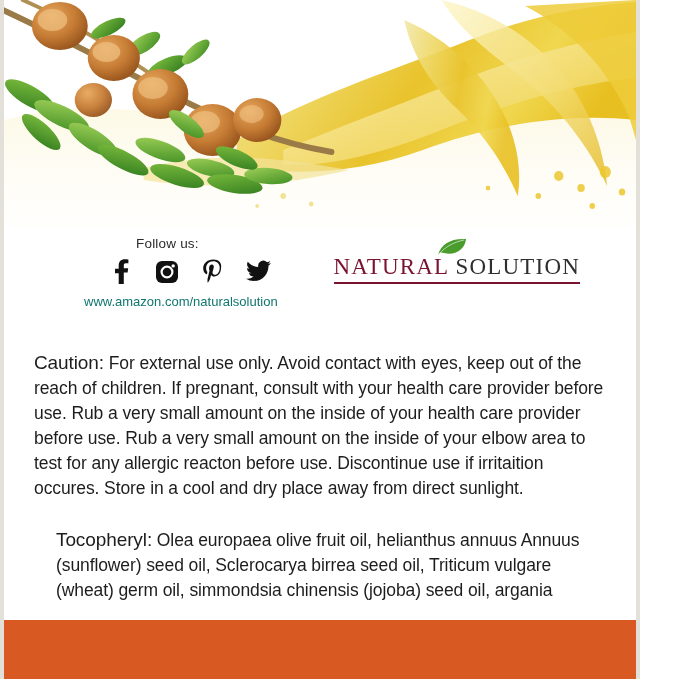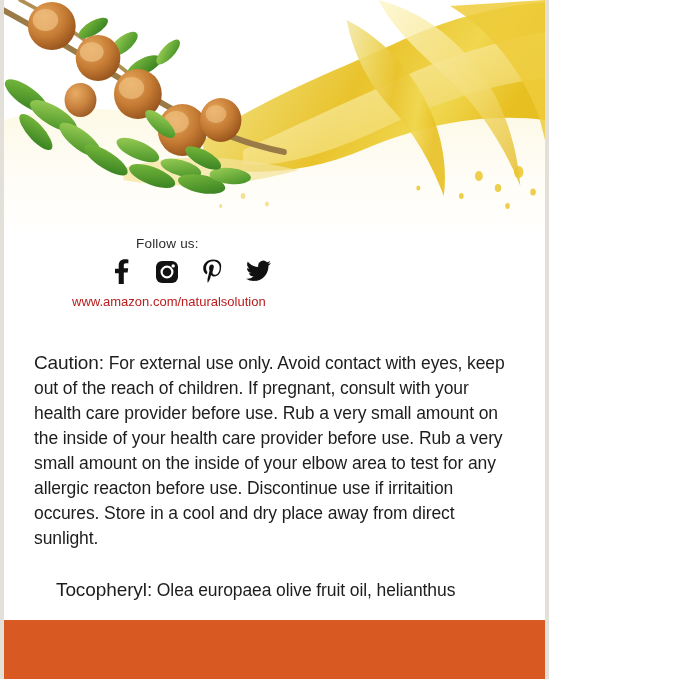--- a/index.html
+++ b/index.html
@@ -8,21 +8,21 @@
   }
   body {
     width: 679px;
     height: 679px;
     font-family: "Liberation Sans", sans-serif;
     background: #ffffff;
     overflow: hidden;
   }
   .page {
     position: relative;
-    width: 549px;
+    width: 640px;
     height: 679px;
     background: #ffffff;
     box-sizing: border-box;
     border-left: 4px solid #e2e0d8;
     border-right: 4px solid #e2e0d8;
     overflow: hidden;
   }
 
   
   .hero {
@@ -70,22 +70,22 @@
     width: 26px;
     height: 26px;
     display: inline-flex;
     align-items: center;
     justify-content: center;
     color: #111;
   }
   .amazon-url {
     margin-top: 9px;
     font-size: 13px;
-    color: #b91c1c;
-    margin-left: 0px;
+    color: #0f766e;
+    margin-left: 12px;
   }
 
   .brand-block {
     position: absolute;
     right: 56px;
     top: 26px;
     text-align: center;
   }
   .brand-leaf {
     position: absolute;
@@ -279,20 +279,33 @@
         <span class="sicon">
           <svg width="26" height="24" viewBox="0 0 26 24">
             <path d="M25 3.1c-.92.4-1.9.68-2.94.8a5.1 5.1 0 0 0 2.25-2.8 10.2 10.2 0 0 1-3.25 1.24A5.12 5.12 0 0 0 12.3 7a14.5 14.5 0 0 1-10.5-5.3 5.1 5.1 0 0 0 1.58 6.83 5.1 5.1 0 0 1-2.32-.64v.06a5.12 5.12 0 0 0 4.1 5.02c-.74.2-1.53.23-2.3.09a5.12 5.12 0 0 0 4.78 3.55A10.3 10.3 0 0 1 0 18.74 14.48 14.48 0 0 0 7.86 21c9.42 0 14.58-7.8 14.58-14.56l-.02-.66A10.3 10.3 0 0 0 25 3.1z" fill="#111"></path>
           </svg>
         </span>
       </div>
 
       <div class="amazon-url">www.amazon.com/naturalsolution</div>
     </div>
 
+    <div class="brand-block">
+      <span class="brand-leaf">
+        <svg width="30" height="18" viewBox="0 0 30 18">
+          <path d="M1 17C4 6 14 0 29 1c-1 11-12 17-22 14-2-.6-4-1.6-6 2z" fill="#4a9c2d"></path>
+          <path d="M2 16C8 9 17 4 27 2" stroke="#ffffff" stroke-width="1" fill="none" opacity="0.6"></path>
+        </svg>
+      </span>
+      <div class="brand-name">
+        <span>NATURAL</span>
+        <span class="sol">SOLUTION</span>
+      </div>
+      <div class="brand-underline"></div>
+    </div>
   </div>
 
   <div class="body-text">
     <p class="para">
       <span class="lead">Caution:</span>
       <span>For external use only. Avoid contact with eyes, keep out of the reach of children. If pregnant, consult with your health care provider before use. Rub a very small amount on the inside of your health care provider before use. Rub a very small amount on the inside of your elbow area to test for any allergic reacton before use. Discontinue use if irritaition occures. Store in a cool and dry place away from direct sunlight.</span>
     </p>
     <p class="para ingredients">
       <span class="lead">Tocopheryl:</span>
       <span>Olea europaea olive fruit oil, helianthus annuus Annuus (sunflower) seed oil, Sclerocarya birrea seed oil, Triticum vulgare (wheat) germ oil, simmondsia chinensis (jojoba) seed oil, argania spinosa kernel oil, Tocopheryl acetate, Parfum</span>

